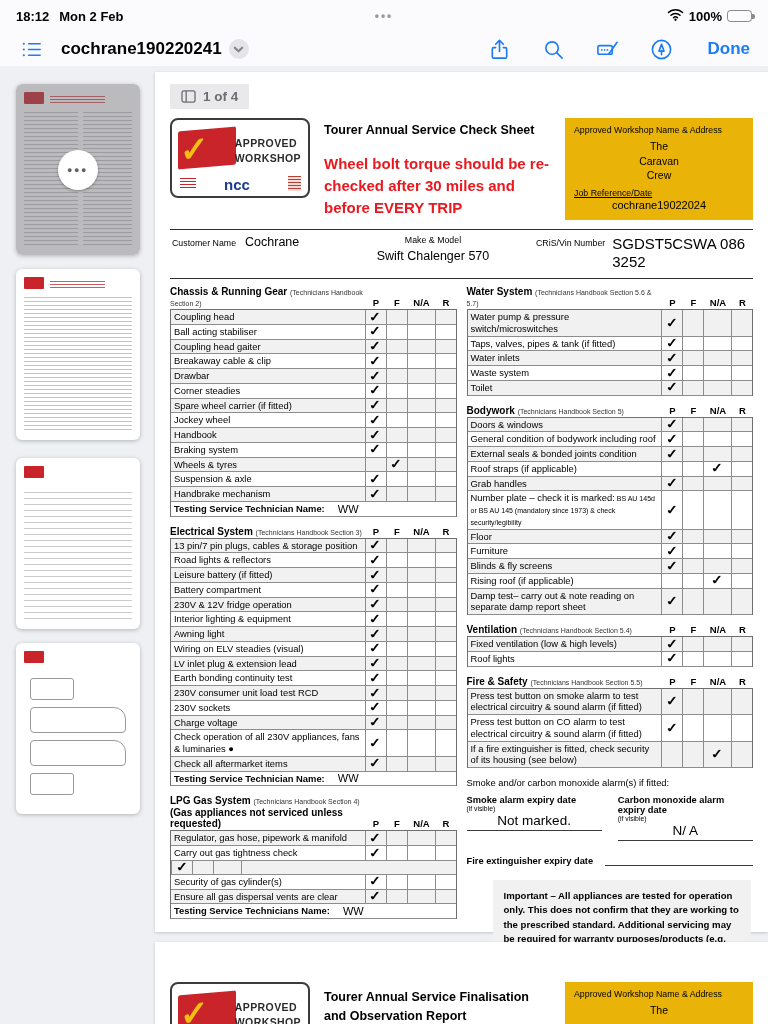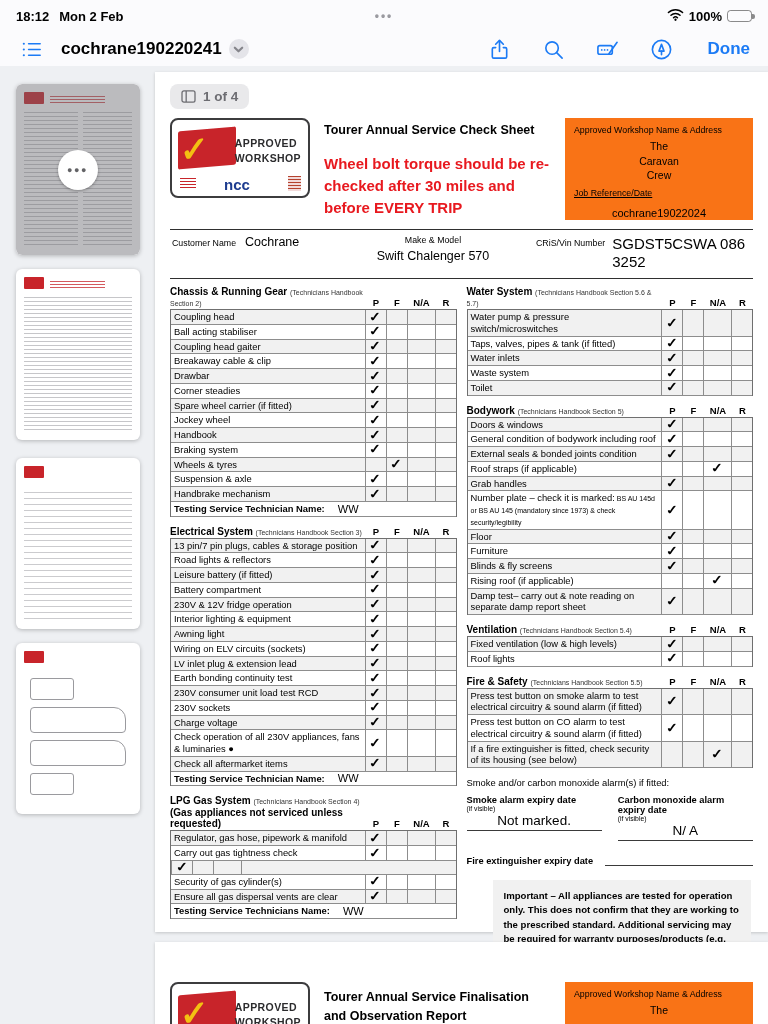--- a/index.html
+++ b/index.html
@@ -46,41 +46,41 @@
   .thumb.sel::after{content:'';position:absolute;inset:0;background:rgba(104,104,110,.45);border-radius:6px;}
   .pill{position:absolute;left:50%;top:50%;transform:translate(-50%,-50%);width:40px;height:40px;border-radius:50%;
     background:#fff;display:flex;align-items:center;justify-content:center;z-index:3;color:#636366;
     font-size:9px;letter-spacing:1.5px;font-weight:700;box-shadow:0 1px 3px rgba(0,0,0,.3);cursor:pointer;}
   
   .page{position:absolute;left:155px;width:613px;background:#fff;box-shadow:0 1px 3px rgba(0,0,0,.18);box-sizing:border-box;}
   .page1{top:6px;height:860px;padding:12px 15px 10px;display:flex;flex-direction:column;}
   .page2{top:876px;height:160px;padding:40px 15px 10px;}
   
   .badge{display:inline-flex;align-items:center;gap:7px;background:#e9e9eb;color:#6d6d72;font-weight:700;
-    font-size:13.5px;padding:5px 11px;border-radius:8px;margin-bottom:9px;align-self:flex-start;}
+    font-size:13.5px;padding:5px 11px;border-radius:1px;margin-bottom:9px;align-self:flex-start;}
   .badge svg{width:15px;height:13px;stroke:#6d6d72;fill:none;stroke-width:1.4;}
   
   .hdr{display:flex;gap:14px;}
   .logo{width:136px;height:76px;border:2px solid #3c3c3e;border-radius:8px;position:relative;background:#fff;flex:none;}
   .flag{position:absolute;left:6px;top:9px;width:58px;height:38px;background:#c8242a;transform:skewY(-5deg);border-radius:2px;}
   .tick{position:absolute;left:2px;top:2px;font-size:34px;font-weight:700;color:#f3c012;line-height:1;}
   .aw{position:absolute;right:7px;top:16px;font-weight:700;font-size:10.5px;letter-spacing:.4px;text-align:left;line-height:1.45;color:#2b2b2d;}
   .ncc{position:absolute;left:52px;bottom:3px;color:#1d3c8f;font-weight:700;font-size:15px;}
   .emb1{position:absolute;left:8px;bottom:6px;width:16px;height:12px;
     background:repeating-linear-gradient(#c8242a 0 1px,transparent 1px 3px);}
   .emb2{position:absolute;right:7px;bottom:5px;width:13px;height:15px;
     background:repeating-linear-gradient(#b5432f 0 1px,#f2dada 1px 3px);}
   .hmid{flex:1;padding-top:5px;}
   .doc-title{font-weight:700;font-size:12.5px;}
   .warning{color:#e8191f;font-weight:700;font-size:15px;line-height:1.45;margin-top:16px;max-width:310px;}
-  .wbox{width:188px;background:#f97316;padding:7px 9px;box-sizing:border-box;flex:none;height:102px;}
+  .wbox{width:188px;background:#eab308;padding:7px 9px;box-sizing:border-box;flex:none;height:102px;}
   .wb-label{font-size:8.8px;}
   .wb-name{text-align:center;font-size:10.5px;line-height:1.4;margin:4px 0 5px;}
   .wb-job{font-size:8.8px;text-decoration:underline;}
-  .wb-val{font-size:11px;text-align:center;margin-top:9px;}
+  .wb-val{font-size:11px;text-align:center;margin-top:1px;}
   
   .cust{display:flex;border-top:1.5px solid #2f2f2f;border-bottom:1.5px solid #2f2f2f;margin-top:9px;
     padding:5px 2px 7px;align-items:flex-start;}
   .c1{display:flex;gap:9px;align-items:baseline;flex:1.15;}
   .cl{font-size:8.8px;}
   .cv{font-size:12.5px;}
   .c2{flex:1.5;text-align:center;}
   .c2 .cl{display:block;}
   .c2 .cv{display:block;margin-top:4px;}
   .c3{width:215px;display:flex;gap:7px;align-items:flex-start;flex:none;}
@@ -483,21 +483,21 @@
                   <div class="row">
                     <div class="lbl">Awning light</div>
                     <div class="cell">
                       <span class="ck">✓</span>
                     </div>
                     <div class="cell"></div>
                     <div class="cell na"></div>
                     <div class="cell"></div>
                   </div>
                   <div class="row">
-                    <div class="lbl">Wiring on ELV circuits (sockets)</div>
+                    <div class="lbl">Wiring on ELV steadies (visual)</div>
                     <div class="cell">
                       <span class="ck">✓</span>
                     </div>
                     <div class="cell"></div>
                     <div class="cell na"></div>
                     <div class="cell"></div>
                   </div>
                   <div class="row">
                     <div class="lbl">LV inlet plug &amp; extension lead</div>
                     <div class="cell">

